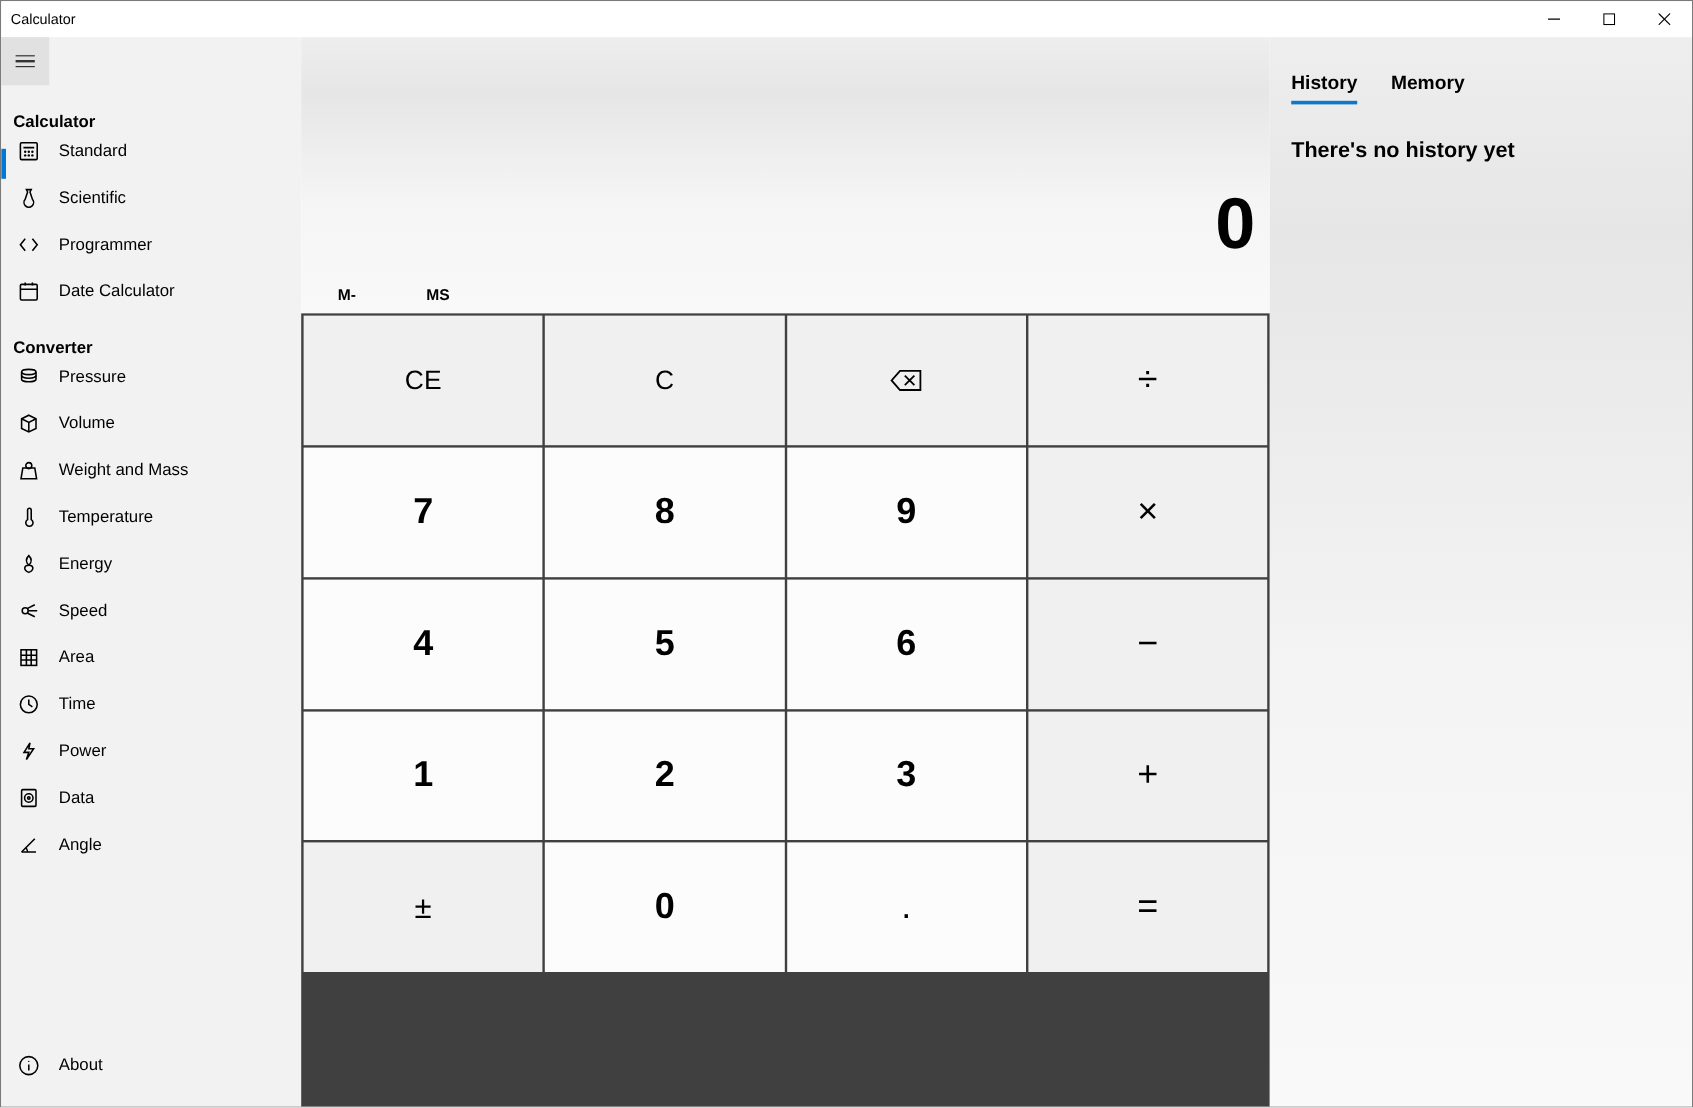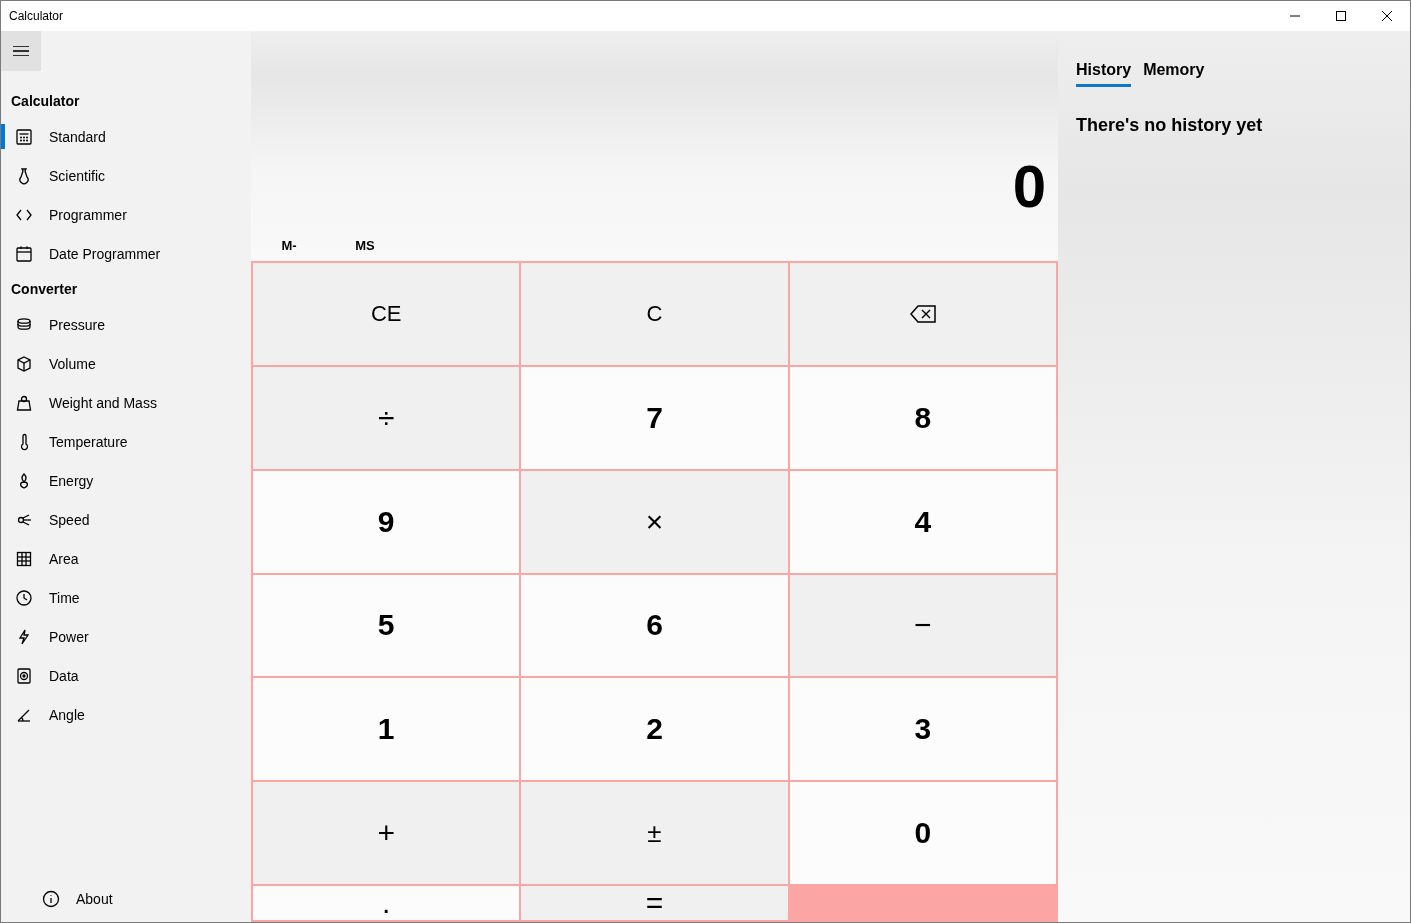--- a/index.html
+++ b/index.html
@@ -18,47 +18,47 @@
 
   
   .nav { width: 250px; background: #f2f2f2; display: flex; flex-direction: column; position: relative; }
   .hamburger-btn { width: 40px; height: 40px; display: flex; align-items: center; justify-content: center; background: #e1e1e1; }
   .hamburger-icon { display: flex; flex-direction: column; gap: 3px; }
   .hamburger-icon span { display:block; width: 16px; height: 1.5px; background:#333; }
 
   .nav-scroll { flex: 1; overflow: hidden; display:flex; flex-direction:column; padding-top: 14px; }
   .nav-header { font-size: 14px; font-weight: 600; padding: 8px 10px; color:#000;}
   .nav-list { display: flex; flex-direction: column; }
-  .nav-item { height: 39px; display: flex; align-items: center; gap: 16px; padding-left: 14px; font-size: 14px; color:#000; position: relative; }
+  .nav-item { height: 39px; display: flex; align-items: flex-start; gap: 16px; padding-left: 14px; font-size: 14px; color:#000; position: relative; }
   .nav-item .indicator { position: absolute; left:0; top:7px; bottom:7px; width:4px; background:#0078d7; display:none; }
   .nav-item.active .indicator { display:block; }
   .nav-icon { width: 18px; height:18px; display:flex; align-items:center; justify-content:center; flex-shrink:0; }
   .nav-icon svg { width:18px; height:18px; stroke:#000; fill:none; stroke-width:1.3; }
-  .nav-footer { padding-bottom:4px;padding-left:27px; }
+  .nav-footer { padding-bottom:4px; }
 
   
   .main { flex:1; display:flex; min-width:0; min-height:0; }
   .calc { width: 807px; display:flex; flex-direction:column; position:relative; min-height:0; }
   .calc-top { height: 230px; position:relative; background: linear-gradient(to bottom, #eeeeee 0%, #e6e6e6 20%, #f5f5f5 60%, #f9f9f9 100%); }
   .display { position:absolute; right:12px; bottom:40px; font-size: 60px; font-weight:600; color:#000; }
   .mem-row { position:absolute; left:0; right:0; bottom:0; height:32px; display:flex; align-items:center; }
   .mem-cell { width: 76px; text-align:center; font-size:13px; font-weight:600; color:#000; }
   .mem-cell.spacer { flex:1; }
 
-  .keypad { flex:1; display:grid; grid-template-columns: repeat(3, 1fr); grid-template-rows: repeat(6, 1fr); gap:2px; padding:2px; background:#fca5a5; }
+  .keypad { flex:1; display:grid; grid-template-columns: repeat(4, 1fr); grid-template-rows: repeat(6, 1fr); gap:2px; padding:2px; background:#404040; }
   .key { display:flex; align-items:center; justify-content:center; font-size:26px; color:#000; background:#fafafa; border:none;}
   .key.func { background:#f0f0f0; font-size:22px; font-weight:400;}
   .key.func-sym { background:#f0f0f0; font-size:26px; font-weight:300;}
   .key.op { background:#f0f0f0; font-size:30px; font-weight:300;}
   .key.num { background:#fcfcfc; font-weight:600; font-size:30px;}
   .key svg { stroke:#000; fill:none; stroke-width:1.5;}
 
   
   .panel { flex:1; display:flex; flex-direction:column; background: linear-gradient(to bottom, #eeeeee 0%, #e6e6e6 18%, #f4f4f4 60%, #f9f9f9 100%); padding: 0 18px; min-width:0;}
-  .tabs { display:flex; gap: 12px; height:56px; align-items:flex-end;text-align:right; }
+  .tabs { display:flex; gap: 28px; height:56px; align-items:flex-end;text-align:right; }
   .tab { font-size:16px; font-weight:600; padding-bottom:8px; color:#000; position:relative;}
   .tab.active::after { content:""; position:absolute; left:0; right:0; bottom:0; height:3px; background:#0f77c9; }
   .panel-content { padding-top: 28px; font-size:18px; font-weight:600; color:#000;}
 </style>
 </head>
 <body>
 
 <div class="window">
 
   <div class="titlebar">
@@ -131,21 +131,21 @@
             </div>
             <div class="nav-item">
               <span class="nav-icon">
                 <svg viewBox="0 0 18 18">
                   <rect x="2" y="3" width="14" height="13" rx="1"></rect>
                   <line x1="2" y1="7" x2="16" y2="7"></line>
                   <line x1="6" y1="1.5" x2="6" y2="4"></line>
                   <line x1="12" y1="1.5" x2="12" y2="4"></line>
                 </svg>
               </span>
-              <span>Date Programmer</span>
+              <span>Date Calculator</span>
             </div>
           </div>
         <div class="nav-header">Converter</div>
         <div class="nav-list" id="nav-conv">
             <div class="nav-item">
               <span class="nav-icon">
                 <svg viewBox="0 0 18 18">
                   <ellipse cx="9" cy="5" rx="6" ry="2.2"></ellipse>
                   <path d="M3 5 V11 A6 2.2 0 0 0 15 11 V5"></path>
                   <path d="M3 8 A6 2.2 0 0 0 15 8"></path>

